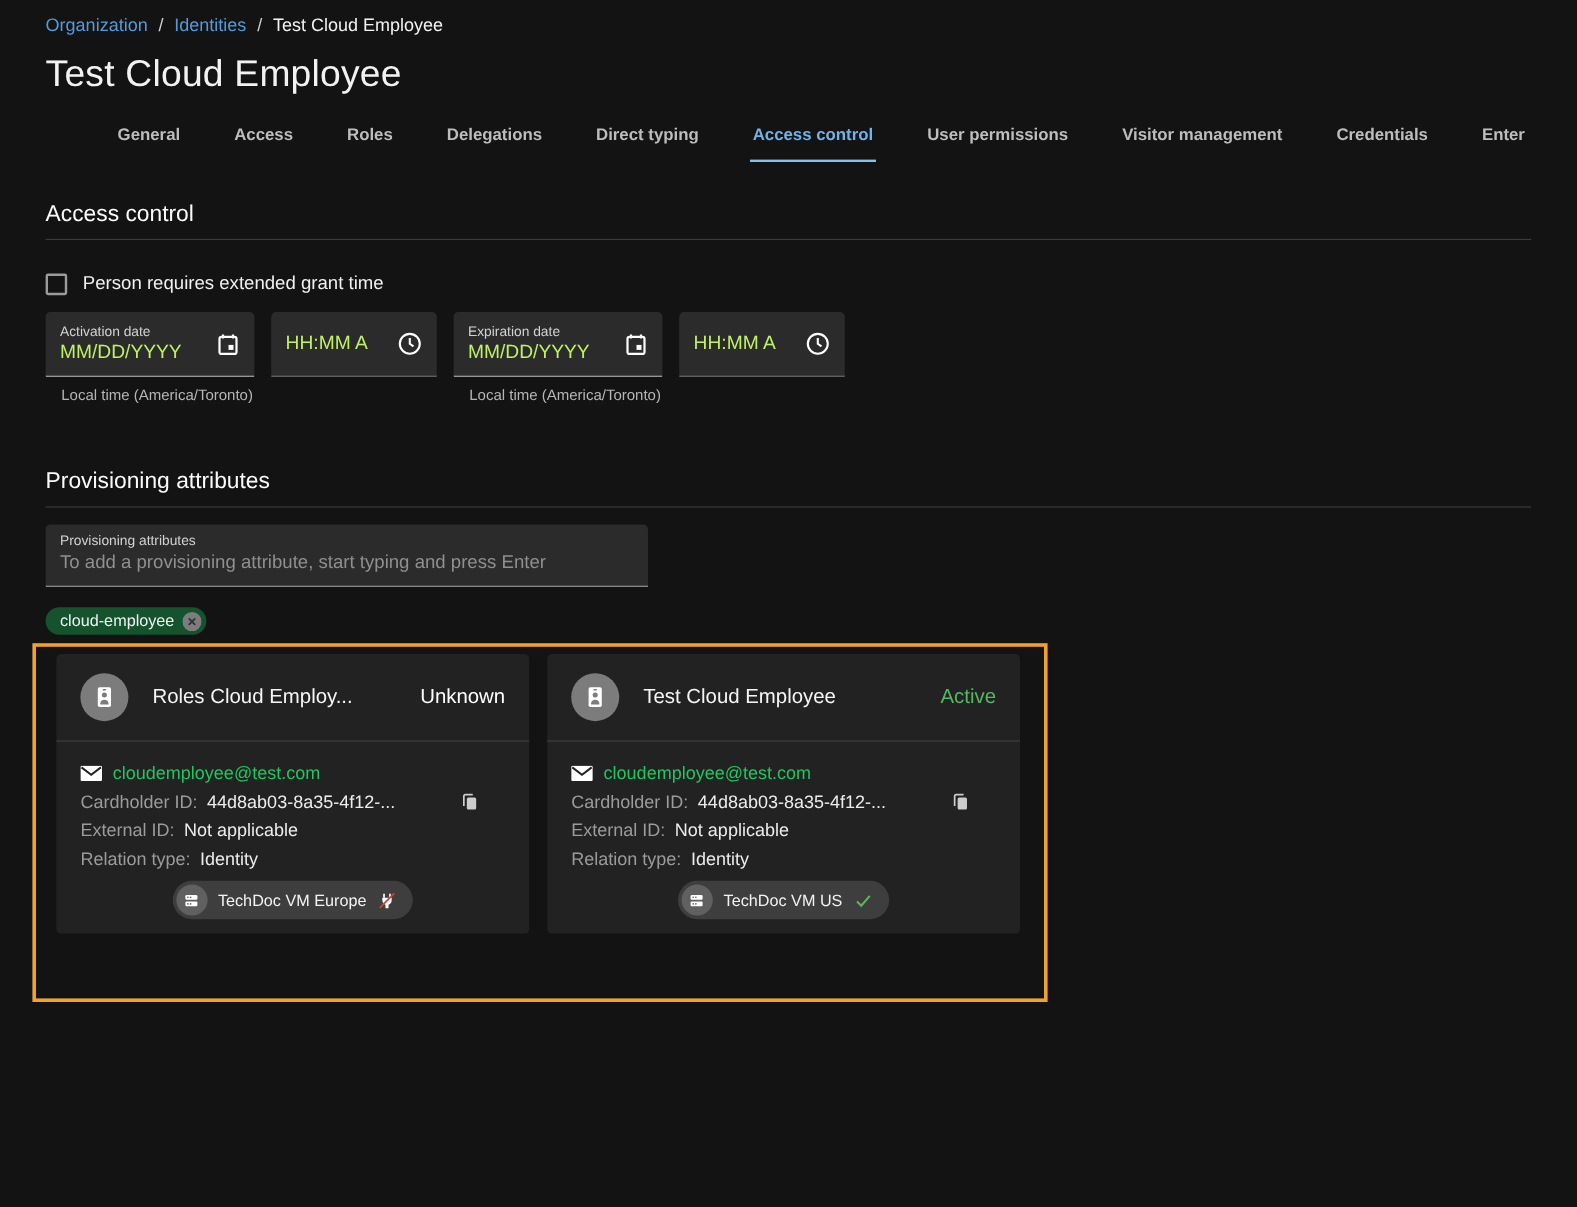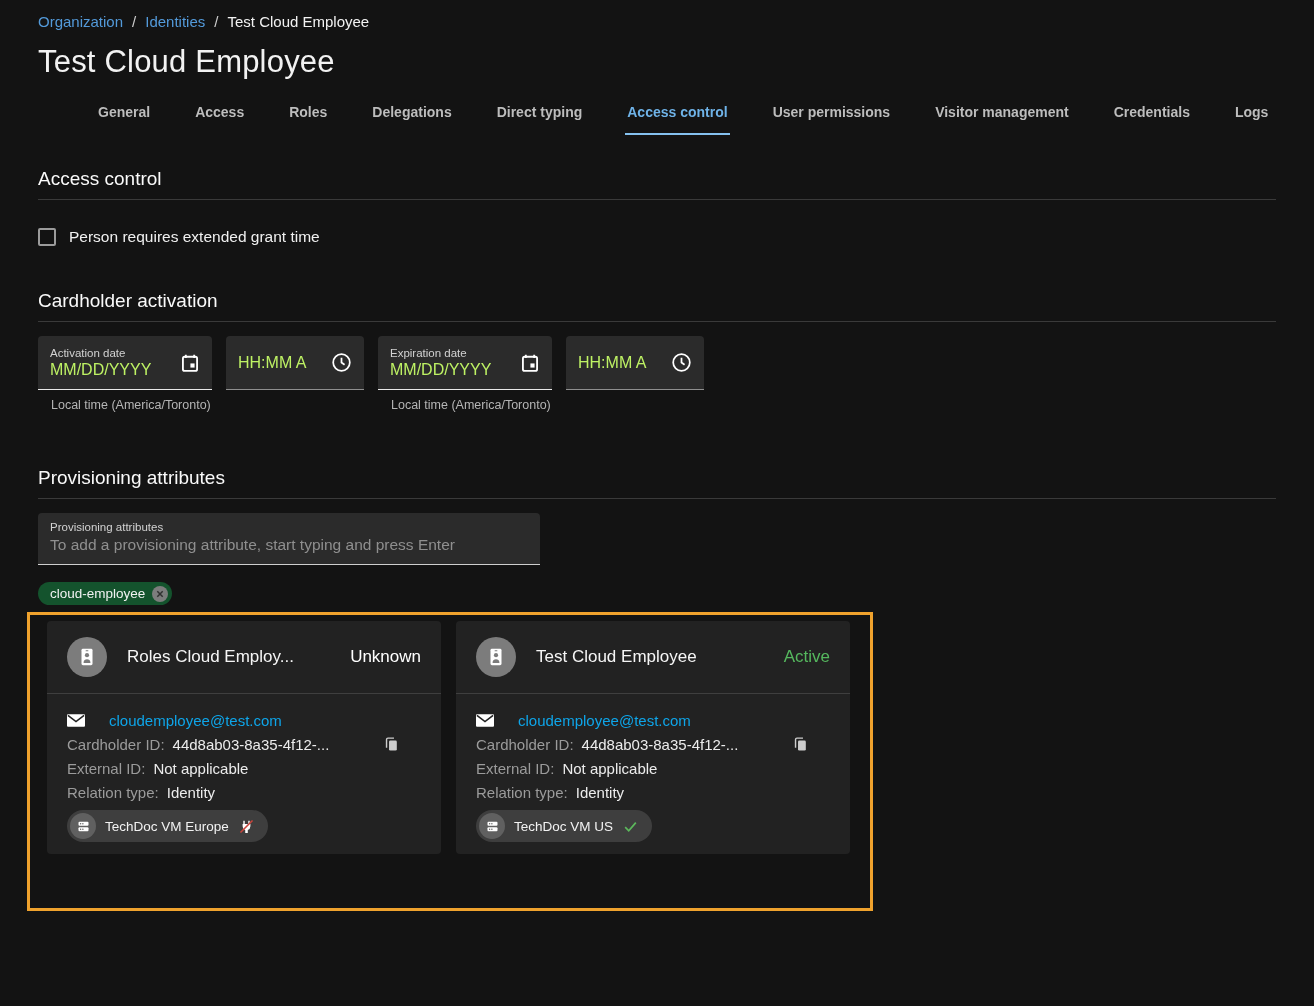--- a/index.html
+++ b/index.html
@@ -80,23 +80,23 @@
     width: 40px; height: 40px; border-radius: 50%; background: #7c7c7c;
     display: flex; align-items: center; justify-content: center; flex: none;
   }
   .card-name { font-size: 17px; color: #f5f5f5; margin-left: 20px; flex: 1;
     white-space: nowrap; overflow: hidden; }
   .card-status { font-size: 17px; margin-left: 10px; }
   .card-body { padding: 14px 20px 12px 20px; font-size: 15px; }
   .row { display: flex; align-items: center; height: 24px; }
   .row .lbl { color: #9b9b9b; margin-right: 8px; }
   .row .val { color: #ececec; }
-  .row .email { color: #0ea5e9; margin-left: 24px; }
+  .row .email { color: #22c55e; margin-left: 9px; }
   .copy-btn { margin-left: auto; margin-right: 21px; display: flex; cursor: pointer; }
-  .pill-row { display: flex; justify-content: flex-start; margin-top: 6px; }
+  .pill-row { display: flex; justify-content: center; margin-top: 6px; }
   .pill {
     display: flex; align-items: center; gap: 9px; background: #3e3e3e;
     border-radius: 16px; height: 32px; padding: 0 13px 0 3px;
     font-size: 13.5px; color: #f2f2f2;
   }
   .pill-avatar {
     width: 26px; height: 26px; border-radius: 50%; background: #606060;
     display: flex; align-items: center; justify-content: center; flex: none;
   }
 </style>
@@ -118,30 +118,29 @@
   <div class="tabs">
     <div class="tab">General</div>
     <div class="tab">Access</div>
     <div class="tab">Roles</div>
     <div class="tab">Delegations</div>
     <div class="tab">Direct typing</div>
     <div class="tab active">Access control</div>
     <div class="tab">User permissions</div>
     <div class="tab">Visitor management</div>
     <div class="tab">Credentials</div>
-    <div class="tab">Logs</div>
+    <div class="tab">Enter</div>
   </div>
 
   <h2 class="section-heading s-access">Access control</h2>
   <div class="checkbox-row">
     <span class="checkbox"></span>
     <span class="checkbox-label">Person requires extended grant time</span>
   </div>
 
-  <h2 class="section-heading s-card">Cardholder activation</h2>
   <div class="fields-row">
     <div>
       <div class="field date-field">
         <div>
           <div class="field-label">Activation date</div>
           <div class="field-value">MM/DD/YYYY</div>
         </div>
         <span class="field-icon">
           <svg width="20" height="20" viewBox="0 0 24 24">
               <path d="M7 2v4M17 2v4" stroke="#fff" stroke-width="2.2" fill="none"></path>

